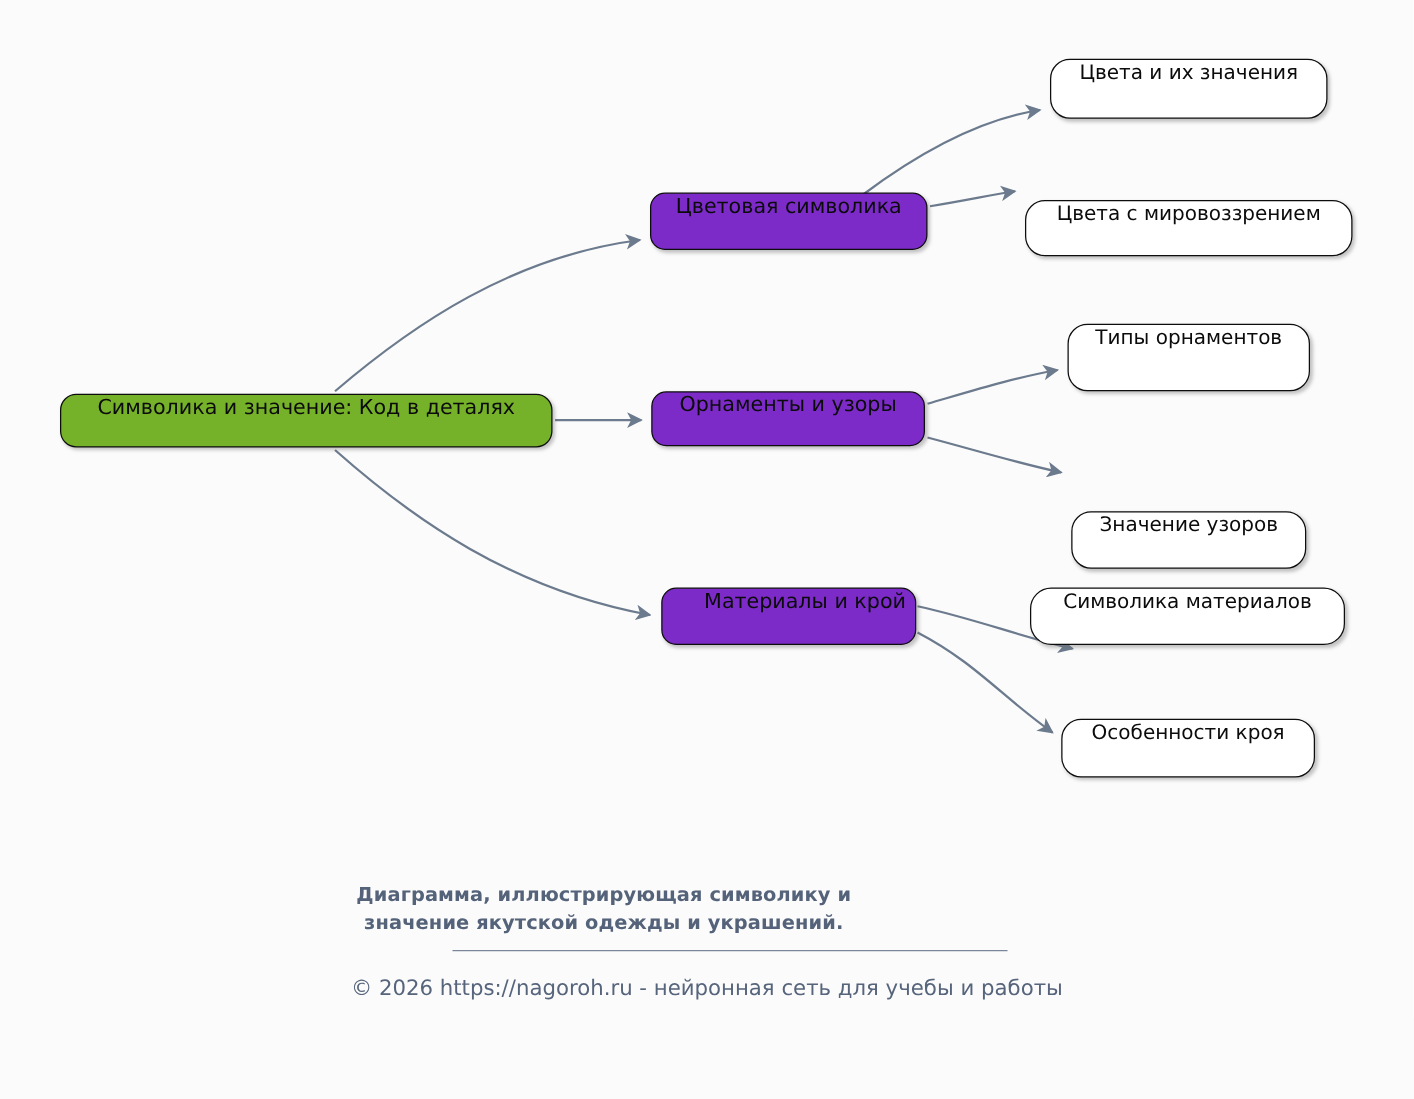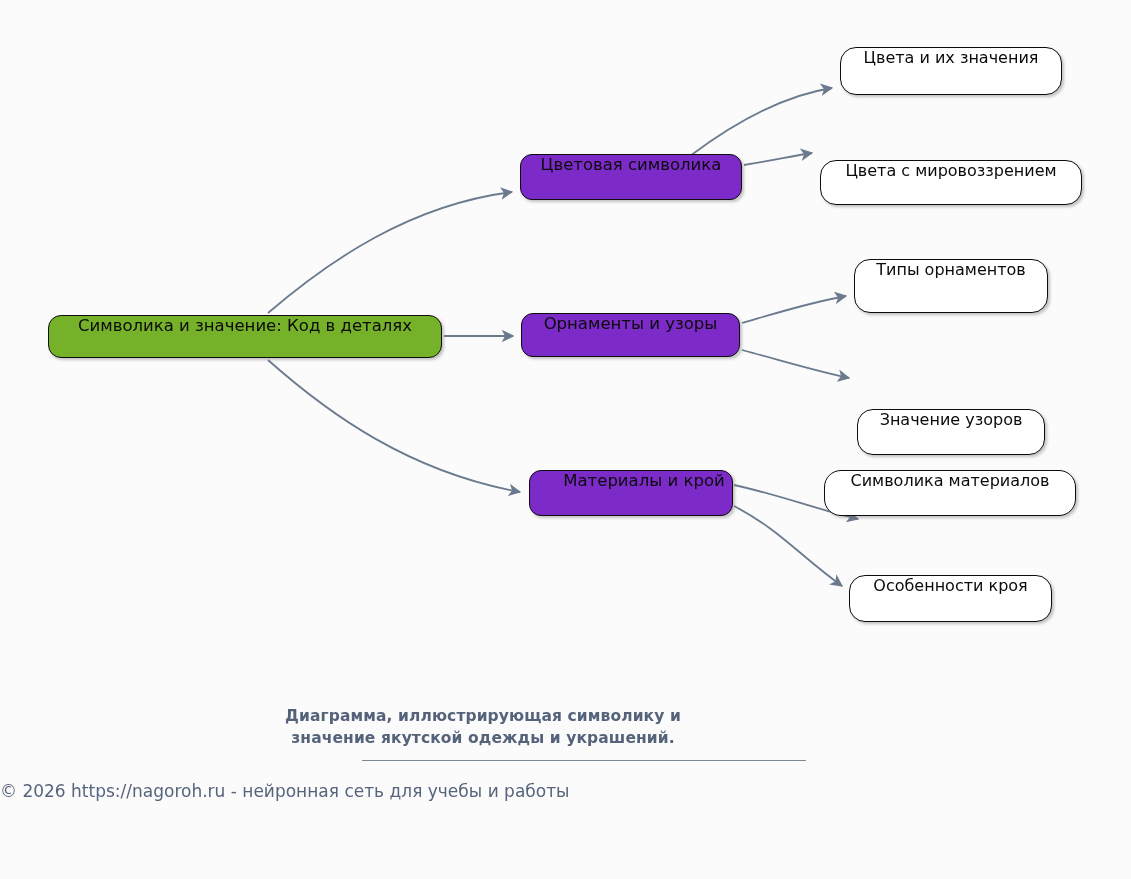--- a/index.html
+++ b/index.html
@@ -77,20 +77,21 @@
     top: 760px;
     width: 444px;
     height: 0;
     border-top: 1.4px solid #7b8699;
   }
   .footer {
     position: absolute;
     left: 0;
     top: 781px;
     width: 1131px;
+    text-align: center;
     color: #56647c;
     font-size: 17px;
     font-family: "DejaVu Sans", sans-serif;
   }
 </style>
 </head>
 <body>
 
 <div id="canvas">
 

